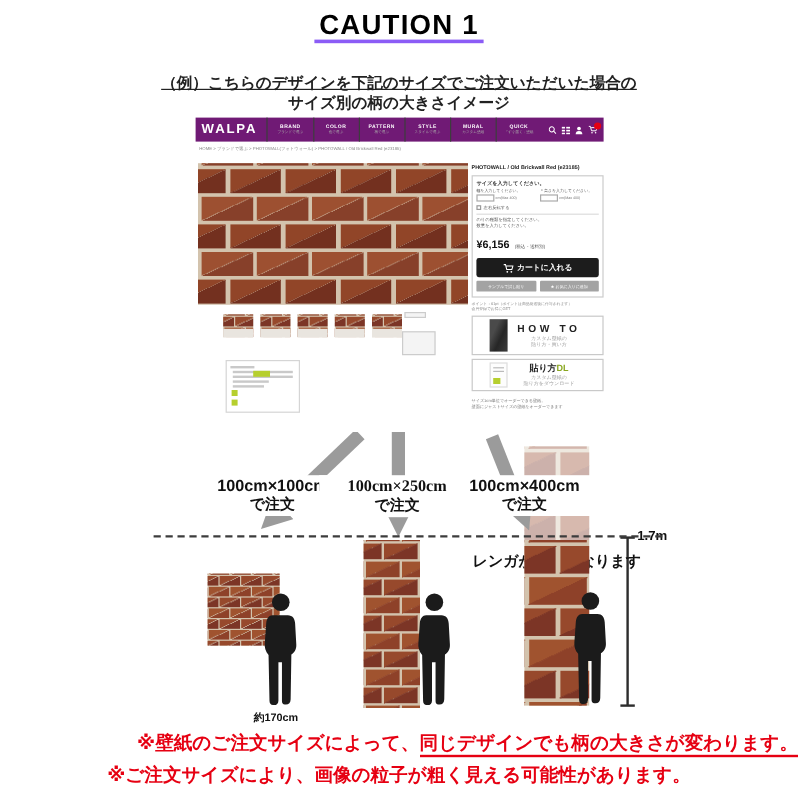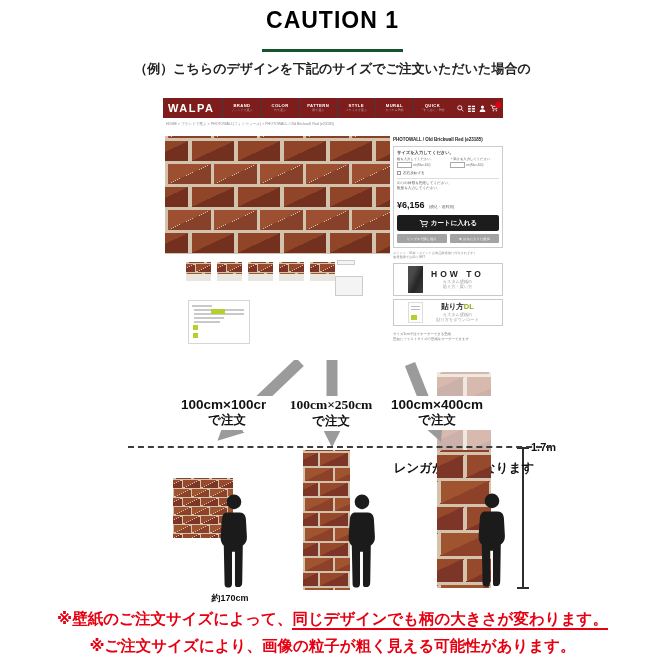--- a/index.html
+++ b/index.html
@@ -2,27 +2,27 @@
 <html><head>
 <meta charset="utf-8">
 <style>
   * { margin:0; padding:0; box-sizing:border-box; }
   body { background:#fff; font-family:"Liberation Sans","DejaVu Sans",sans-serif; }
   .canvas { position:relative; width:665px; height:665px; background:#fff; overflow:hidden; margin:0 auto; }
 
   
   .caution-title { position:absolute; top:7px; left:0; width:100%; text-align:center;
     font-size:23px; font-weight:bold; letter-spacing:1px; color:#000; }
-  .caution-title span { border-bottom:3px solid #14532d; padding:0 4px 16px; }
+  .caution-title span { border-bottom:3px solid #8b5cf6; padding:0 4px 0; }
   .subtitle { position:absolute; left:0; width:100%; text-align:center; font-size:13px; color:#222; font-weight:bold;}
-  .sub1 { top:60px; } .sub2 { top:77px; }
+  .sub1 { top:60px;text-decoration:underline; } .sub2 { top:77px; }
 
   
   .shot { position:absolute; left:163px; top:96px; width:340px; height:268px; background:#fff; }
-  .navbar { position:absolute; left:0; top:2px; width:340px; height:20px; background:#7f1d1d;
+  .navbar { position:absolute; left:0; top:2px; width:340px; height:20px; background:#701a75;
     display:flex; align-items:center; padding:0 5px; }
   .logo { color:#fff; font-weight:bold; font-size:11px; letter-spacing:1.5px; margin-right:8px; }
   .nav-items { display:flex; flex:1; height:100%; }
   .nav-item { flex:1; display:flex; flex-direction:column; align-items:center; justify-content:center;
     border-left:1px solid #3d3d3d; line-height:1.1; cursor:pointer; }
   .nav-item .en { color:#fff; font-size:4.2px; font-weight:bold; letter-spacing:.4px; }
   .nav-item .jp { color:#aaa; font-size:3px; }
   .nav-icons { display:flex; align-items:center; gap:4px; margin-left:6px; position:relative; }
   .nav-icons svg { display:block; }
   .cart-badge { position:absolute; right:-3px; top:-2px; width:6px; height:6px; border-radius:50%; }
@@ -133,30 +133,31 @@
   .wall { position:absolute; z-index:1; }
   .wall1 { left:173px; top:478px; width:60px; height:60px; }
   .wall2 { left:303px; top:450px; width:47px; height:140px; }
   .wall3 { left:437px; top:450px; width:54px; height:138px; }
   .person { position:absolute; width:34px; height:98px; z-index:2; }
   .pe1 { left:216px; top:494px; } .pe2 { left:344px; top:494px; } .pe3 { left:474px; top:493px; }
   .height-cap { position:absolute; left:200px; top:592px; width:60px; text-align:center; font-size:9px; font-weight:bold; color:#111; }
 
   
   .warn { position:absolute; left:0; width:100%; text-align:center; font-size:15.5px; font-weight:bold; color:#e60012; }
-  .warn1 { top:609px; } .warn2 { top:636px; }
+  .warn1 { top:609px;text-align:right; } .warn2 { top:636px; }
   .warn u { text-decoration:none; border-bottom:2px solid #e60012; padding-bottom:1px; }
 </style>
 </head>
 <body>
 
 <div class="canvas">
 
   <div class="caution-title"><span>CAUTION 1</span></div>
   <div class="subtitle sub1">（例）こちらのデザインを下記のサイズでご注文いただいた場合の</div>
+  <div class="subtitle sub2">サイズ別の柄の大きさイメージ</div>
 
   <div class="shot">
 
     <div class="navbar">
       <div class="logo">WALPA</div>
       <div class="nav-items">
         <div class="nav-item">
           <span class="en">BRAND</span>
           <span class="jp">ブランドで選ぶ</span>
           </div>

